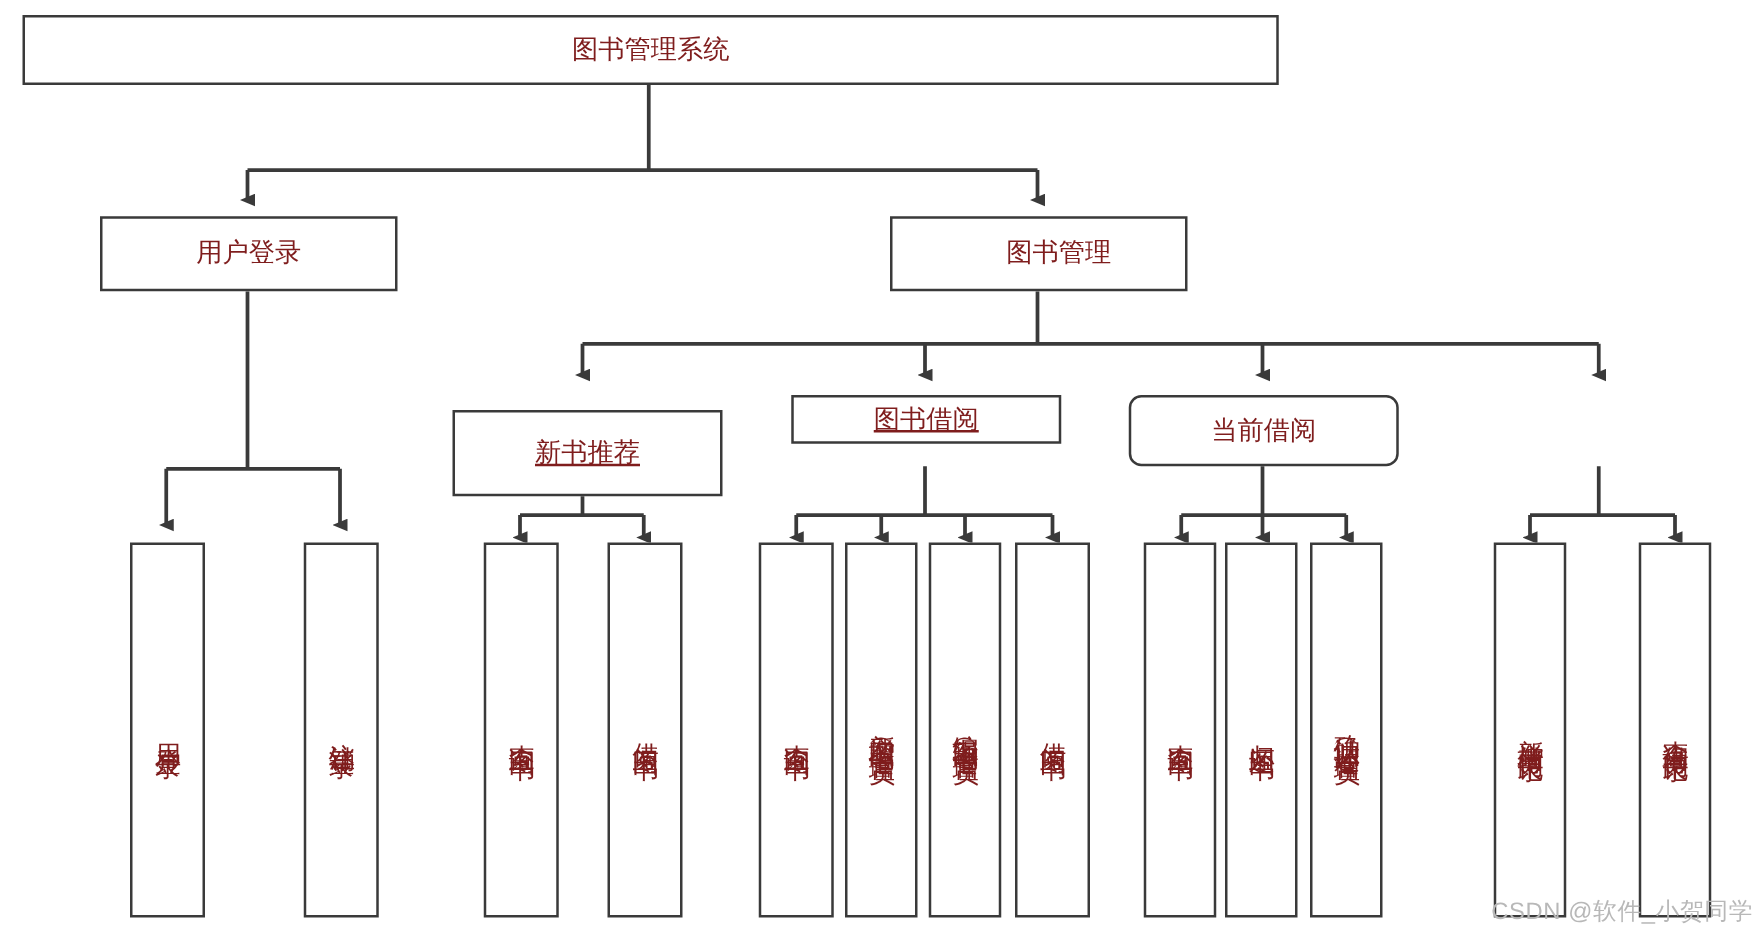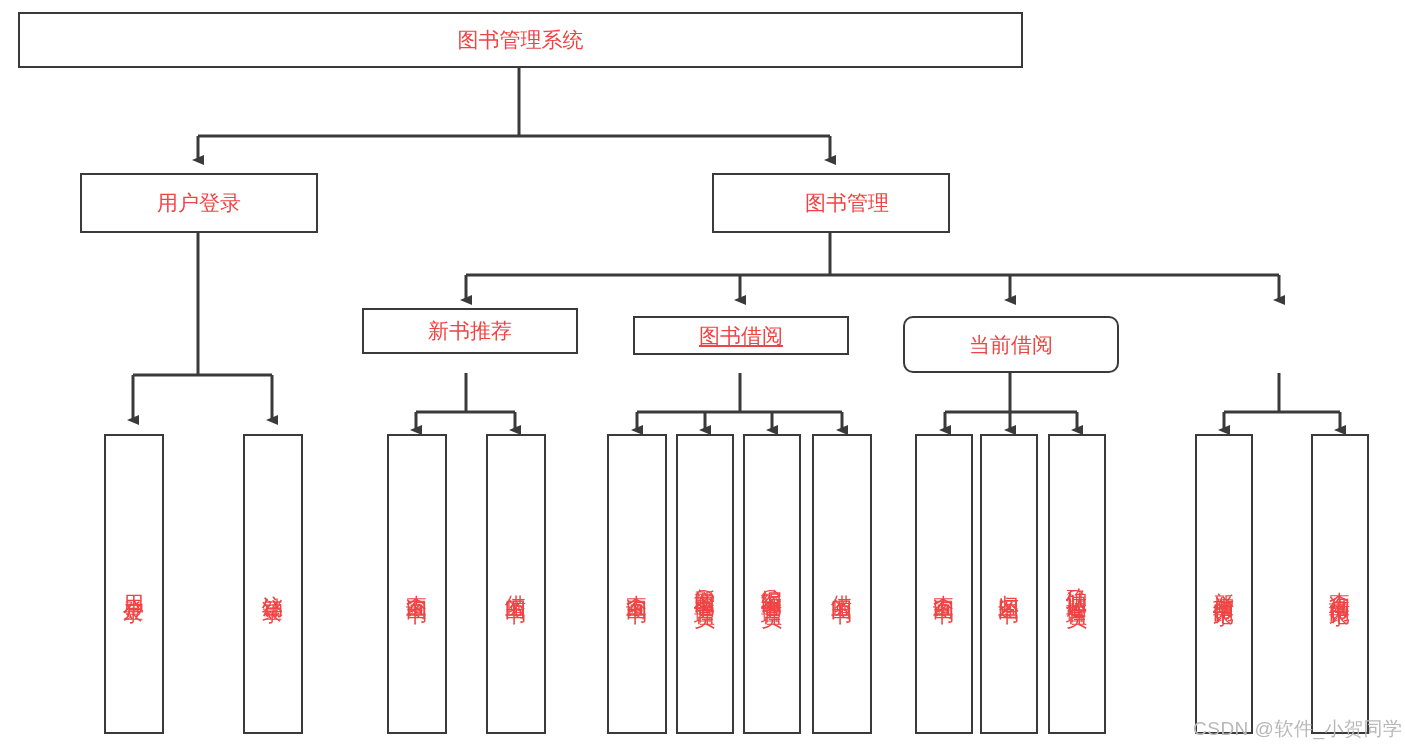--- a/index.html
+++ b/index.html
@@ -25,21 +25,21 @@
     height: 747px;
   }
   .node {
     position: absolute;
     box-sizing: border-box;
     border: 2px solid #3a3a3a;
     background: #ffffff;
     display: flex;
     align-items: center;
     justify-content: center;
-    color: #ef4444;
+    color: #7f1d1d;
   }
   .node .label {
     text-align: center;
     line-height: 1.12;
     white-space: nowrap;
   }
   .node.h .label {
     font-size: 21px;
   }
   .node.root .label {
@@ -127,21 +127,21 @@
     <span class="label">图书管理系统</span>
   </div>
 
   <div class="node h" style="left:80px; top:173px; width:238px; height:60px;">
     <span class="label">用户登录</span>
   </div>
   <div class="node h" style="left:712px; top:173px; width:238px; height:60px;padding-left:32px;">
     <span class="label">图书管理</span>
   </div>
 
-  <div class="node h" style="left:362px; top:308px; width:216px; height:46px;">
+  <div class="node h" style="left:362px; top:328px; width:216px; height:69px;text-decoration:underline;">
     <span class="label">新书推荐</span>
   </div>
   <div class="node h" style="left:633px; top:316px; width:216px; height:39px;text-decoration:underline;">
     <span class="label">图书借阅</span>
   </div>
   <div class="node h" style="left:903px; top:316px; width:216px; height:57px;border-radius:10px;">
     <span class="label">当前借阅</span>
   </div>
 
   <div class="node v" style="left:104px; top:434px; width:60px; height:300px;">

